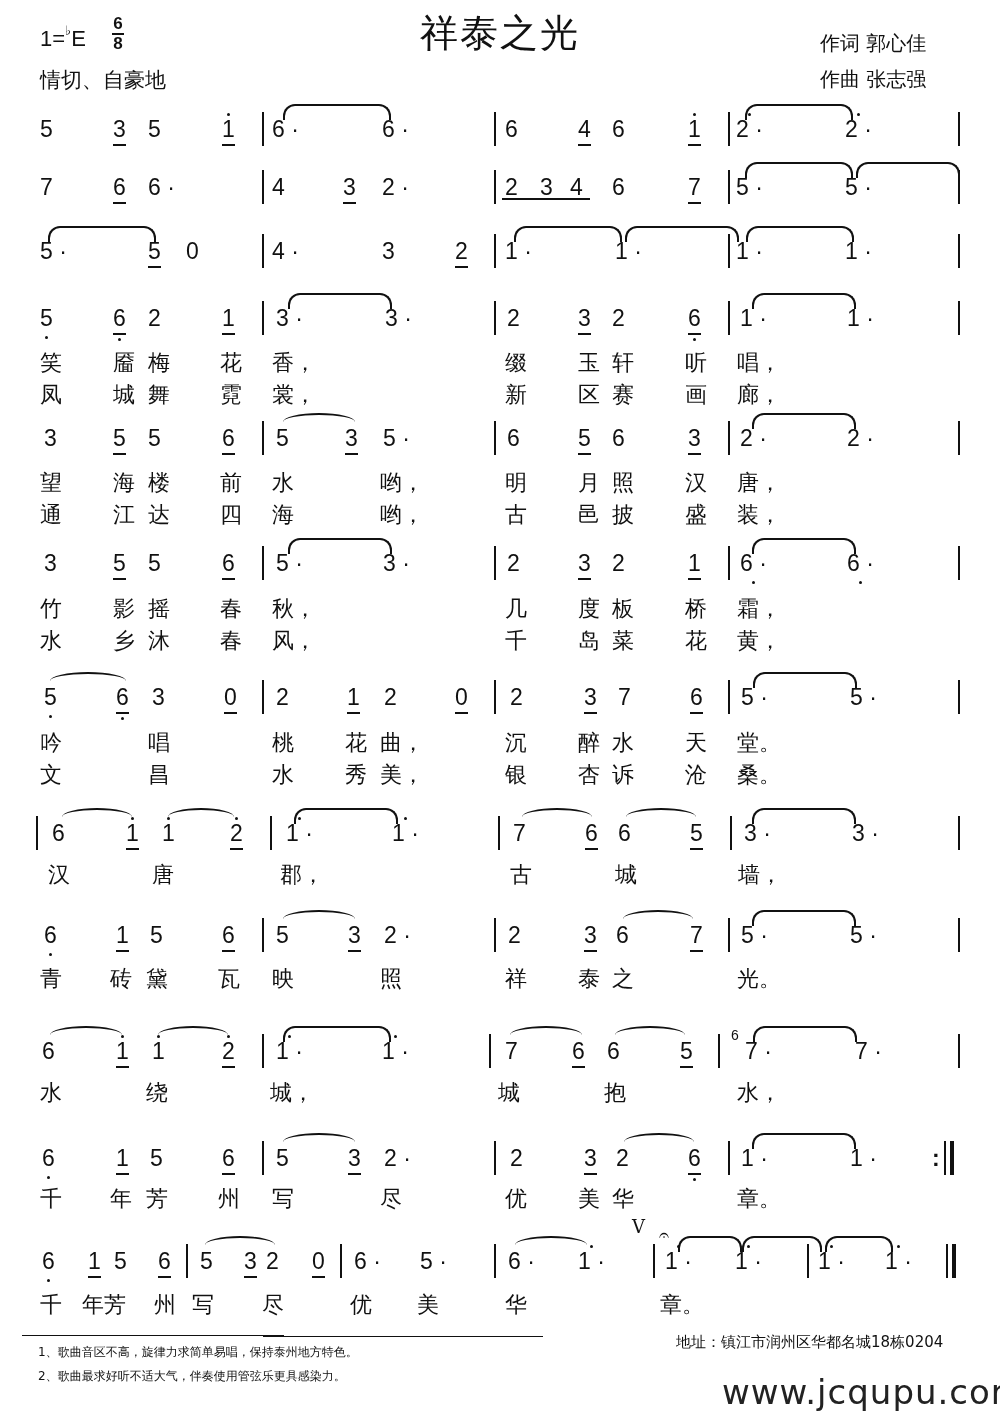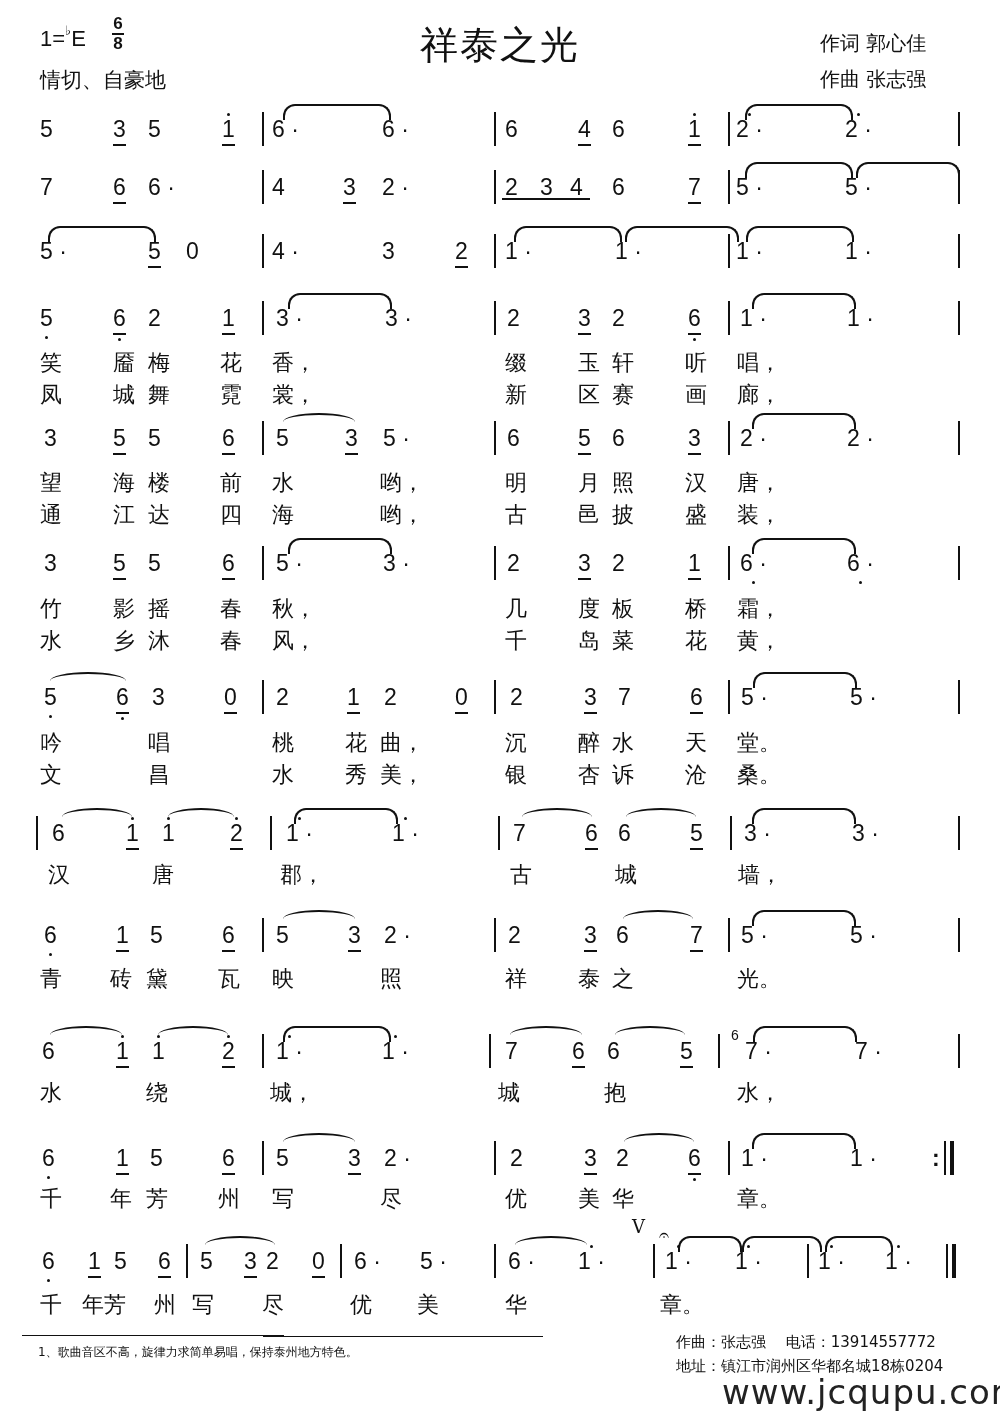--- a/index.html
+++ b/index.html
@@ -1,20 +1,20 @@
 <!DOCTYPE html>
 <html><head>
 <meta charset="utf-8">
 <style>
   html, body { margin: 0; padding: 0; background: #ffffff; }
   body { width: 1000px; height: 1415px; position: relative; overflow: hidden;
          font-family: "Liberation Sans", "DejaVu Sans", sans-serif; color: #111; }
   .abs { position: absolute; }
   .title { left: 0; width: 1000px; top: 8px; text-align: center; font-size: 38px;
-           font-family: "DejaVu Serif", "Liberation Serif", serif; letter-spacing: 2px; margin-top: 12px; }
+           font-family: "DejaVu Serif", "Liberation Serif", serif; letter-spacing: 2px; }
   .key { left: 40px; top: 26px; font-size: 22px; }
   .key sup { font-size: 13px; position: relative; top: -3px; }
   .tsig { left: 112px; top: 16px; font-size: 17px; font-weight: bold; line-height: 16px; text-align: center; }
   .tsig .line { display:block; width: 12px; height: 2px; background:#111; margin: 1px 0; }
   .tempo { left: 40px; top: 66px; font-size: 21px; font-family: "DejaVu Sans", sans-serif; }
   .credit { left: 820px; font-size: 20px; font-family: "DejaVu Sans", sans-serif; }
   .n { position: absolute; font-size: 23px; line-height: 26px; height: 34px; }
   .n.u::after { content: ""; position: absolute; left: 0; right: 0; bottom: 4px; height: 2px; background: #111; }
   .n.hi::before { content: ""; position: absolute; left: 50%; top: -3px; width: 3px; height: 3px; margin-left:-1px; background:#111; border-radius: 50%; }
   .n.lo::before { content: ""; position: absolute; left: 50%; bottom: 0px; width: 3px; height: 3px; margin-left:-1px; background:#111; border-radius: 50%; }
@@ -412,18 +412,18 @@
     <div class="lyr" style="left: 350px; top: 1292px;">优</div>
     <div class="lyr" style="left: 417px; top: 1292px;">美</div>
     <div class="lyr" style="left: 505px; top: 1292px;">华</div>
     <div class="lyr" style="left: 660px; top: 1292px;">章。</div>
   </div>
 
 <div class="hr" style="left:22px; top:1335px; width:262px;"></div>
 <div class="hr" style="left:263px; top:1336px; width:280px;"></div>
 <div class="abs notes">
   <div>1、歌曲音区不高，旋律力求简单易唱，保持泰州地方特色。</div>
+  <div>2、歌曲最求好听不适大气，伴奏使用管弦乐更具感染力。</div>
 </div>
 <div class="abs contact">
-  <div>作曲：张志强　 电话：13914557772</div>
   <div>地址：镇江市润州区华都名城18栋0204</div>
 </div>
 <div class="abs site">www.jcqupu.com</div>
 
 </body></html>

